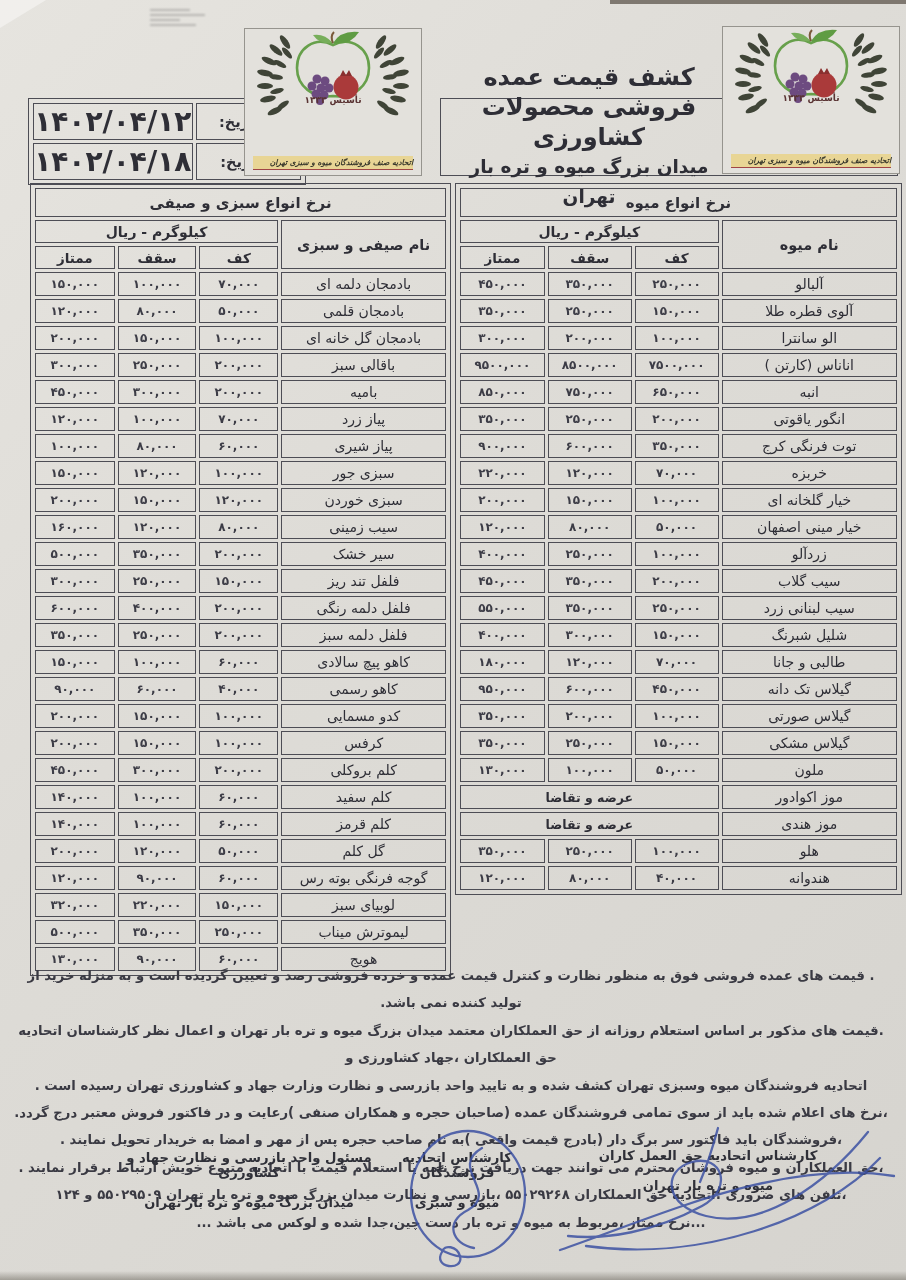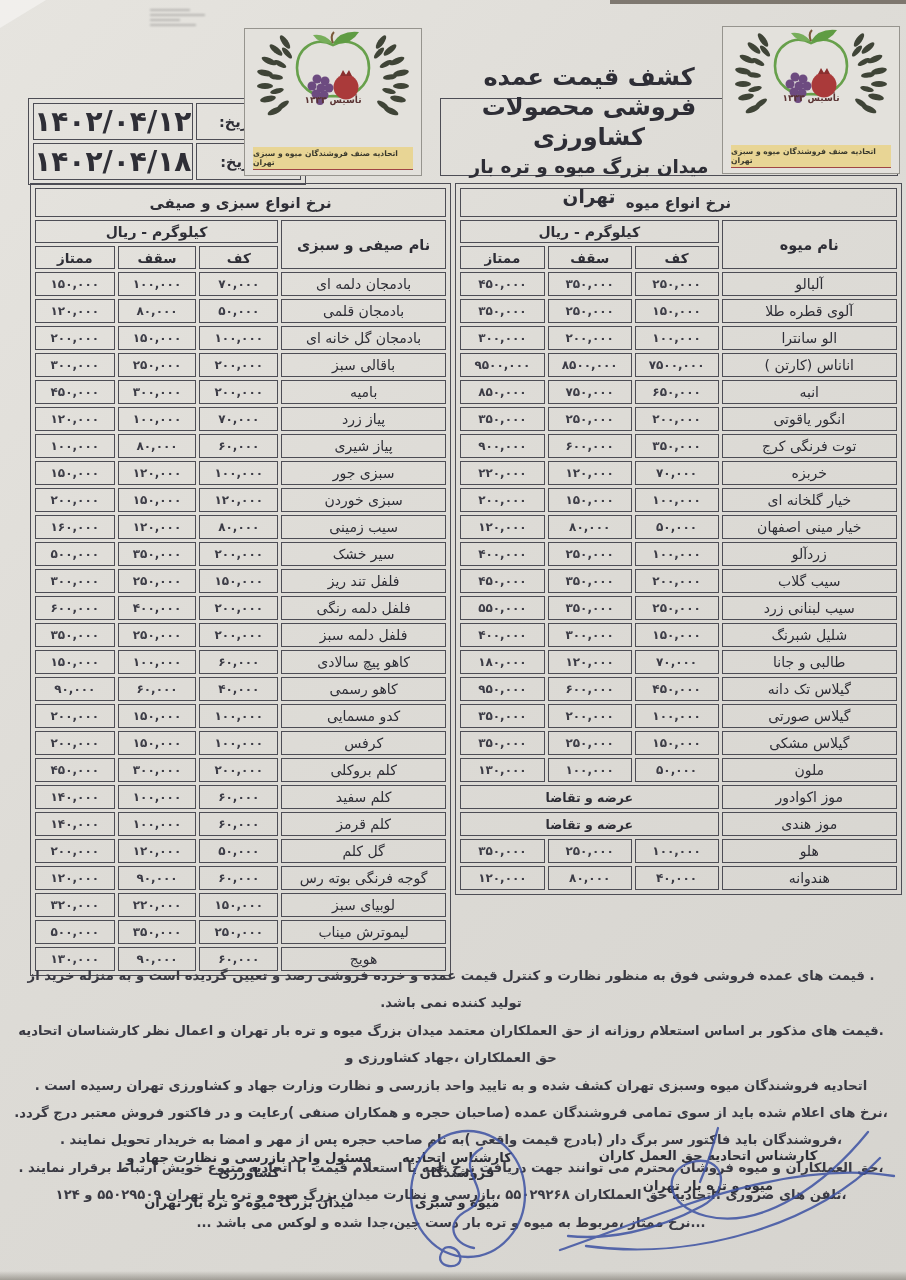--- a/index.html
+++ b/index.html
@@ -23,21 +23,21 @@
   .title-inner{width:296px;height:100%;display:flex;flex-direction:column;justify-content:center;text-align:center;direction:rtl;}
   .title-inner .t1{font-weight:bold;font-size:24px;line-height:30px;}
   .title-inner .t2{font-weight:bold;font-size:18.5px;line-height:30px;}
 
   .logo{position:absolute;width:176px;height:146px;border:1px solid #96948e;background:#e3e1dc;}
   .logo-right{top:26px;left:722px;}
   .logo-left{top:28px;left:244px;}
   .logo svg{display:block;}
   .logo .est{position:absolute;top:66px;left:0;right:0;text-align:center;font-size:9px;font-weight:bold;color:#5a3434;}
   .logo .strip{position:absolute;bottom:5px;left:8px;right:8px;background:#e8d595;border-bottom:1.6px solid #a04545;
-    text-align:left;font-size:7.6px;font-weight:bold;color:#38382c;padding:2px 0;direction:rtl;}
+    text-align:right;font-size:7.6px;font-weight:bold;color:#38382c;padding:2px 0;direction:rtl;font-style:italic;}
 
   
   .tbl-wrap{position:absolute;top:183px;border:1.6px solid #4d4d55;padding:1px;}
   .tbl-veg{left:30px;width:417px;}
   .tbl-fruit{left:455px;width:443px;}
   .price-table{border-collapse:separate;border-spacing:3px;width:100%;direction:rtl;table-layout:fixed;}
   .price-table td{border:1.5px solid #4d4d55;text-align:center;vertical-align:middle;}
   .tt-cell{height:25px;font-weight:bold;font-size:15px;}
   .nh-cell{font-weight:bold;font-size:14.5px;}
   .uh-cell{height:19px;font-weight:bold;font-size:14px;}

